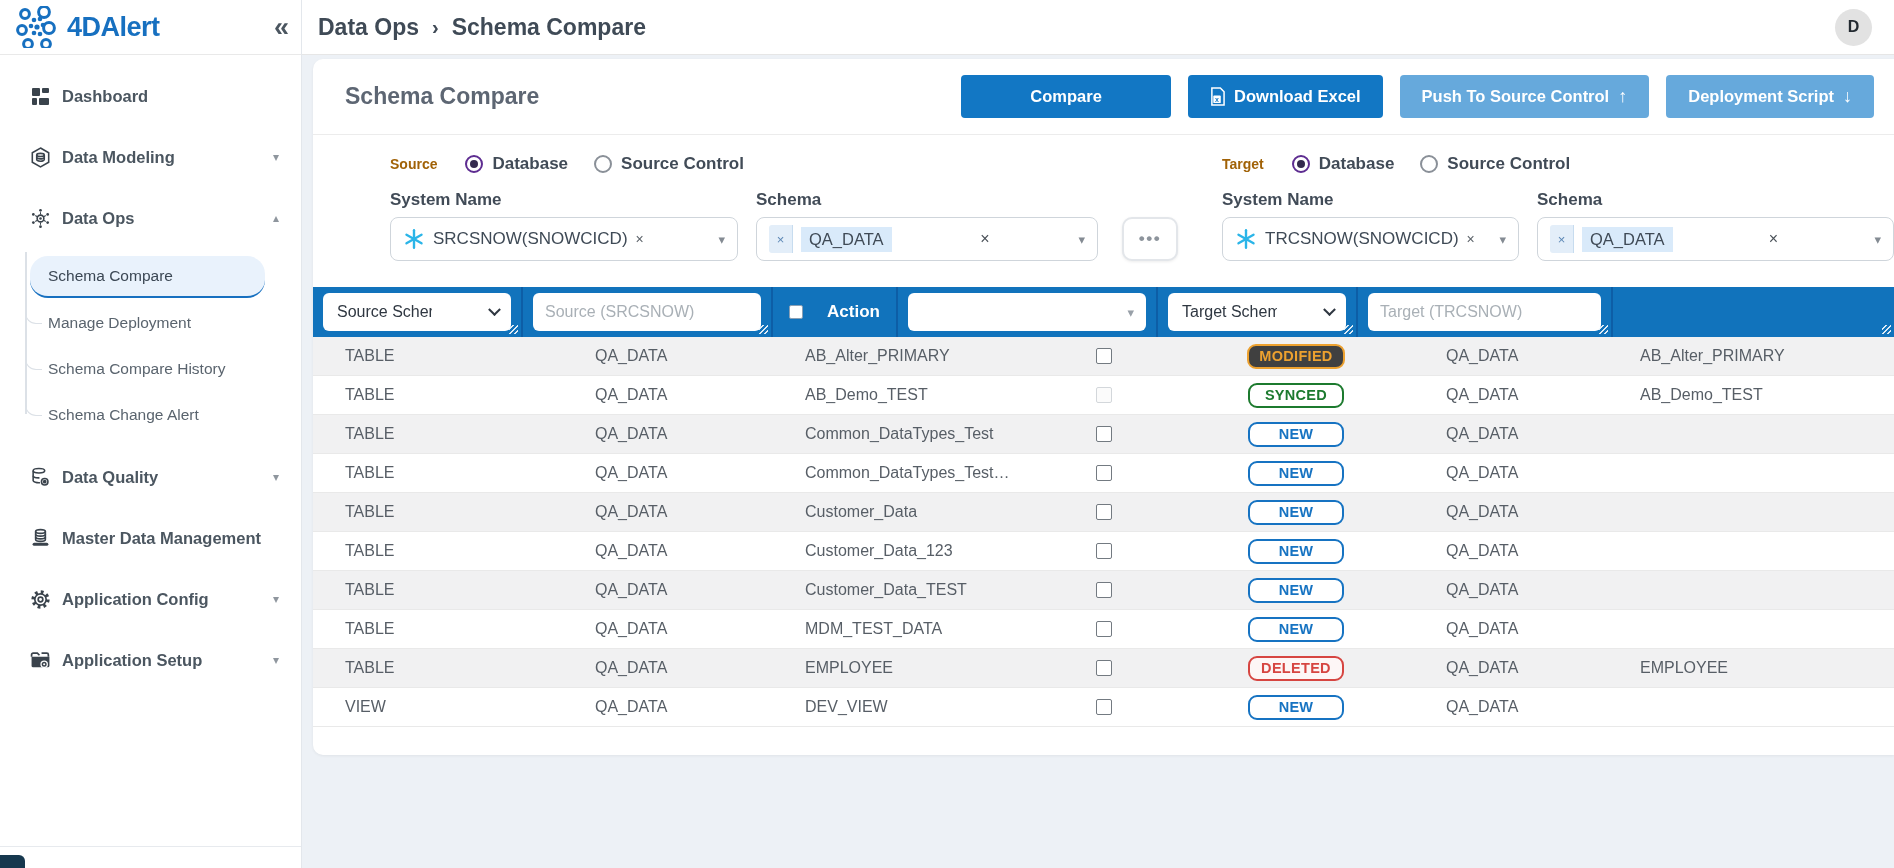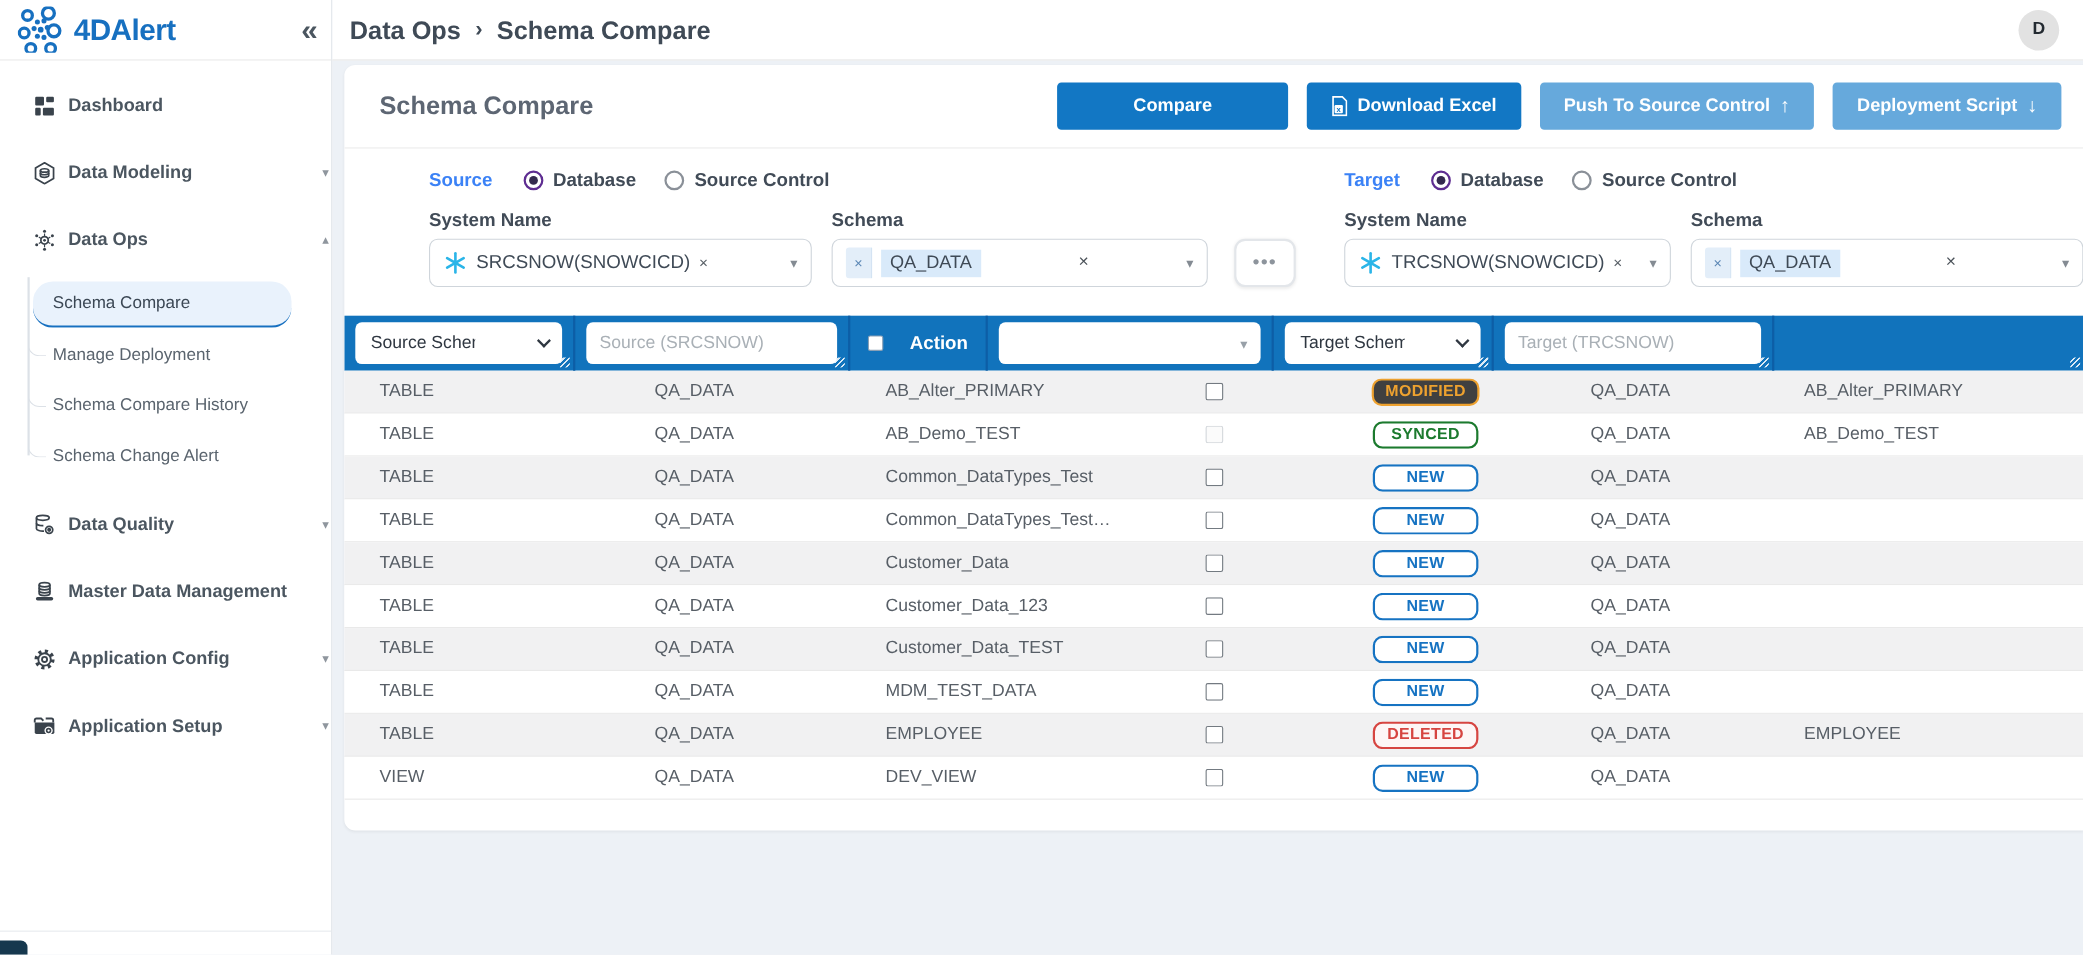--- a/index.html
+++ b/index.html
@@ -7,21 +7,21 @@
   body { font-family:"Liberation Sans", sans-serif; background:#edf1f6; }
   .app { position:relative; width:1894px; height:868px; }
 
   
   .sidebar { position:absolute; left:0; top:0; width:302px; height:868px; background:#fff; border-right:1px solid #e3e7ec; z-index:2; }
   .sidebar::after { content:""; position:absolute; left:0; right:0; bottom:21px; border-top:1px solid #e7eaee; }
   .logo-row { height:55px; border-bottom:1px solid #e9e9e9; display:flex; align-items:center; padding:0 12px 0 16px; gap:9px; }
   .logo-text { font-size:27px; font-weight:700; color:#1770c0; letter-spacing:-0.5px; }
   .collapse-btn { margin-left:auto; font-size:27px; line-height:1; color:#4b5660; background:none; border:none; font-weight:700; cursor:pointer; font-family:inherit; }
   .nav { padding-top:24px; }
-  .nav-item { display:flex; align-items:center; height:34px; margin-bottom:27px; padding:0 2px 0 28px; cursor:pointer; }
+  .nav-item { display:flex; align-items:center; height:34px; margin-bottom:27px; padding:0 22px 0 28px; cursor:pointer; }
   .nav-icon { width:24px; display:flex; justify-content:center; align-items:center; }
   .nav-label { margin-left:10px; font-size:16.5px; font-weight:600; color:#4b5660; white-space:nowrap; }
   .nav-caret { margin-left:auto; font-size:12px; color:#8f969e; }
   .submenu { position:relative; margin:-6px 0 22px; }
   .submenu::before { content:""; position:absolute; left:25px; top:-4px; bottom:24px; width:1.5px; background:#dce1e7; }
   .sub-item { position:relative; height:46px; display:flex; align-items:center; padding-left:48px; font-size:15.5px; color:#5a646e; cursor:pointer; }
   .sub-item:not(.active)::before { content:""; position:absolute; left:25px; top:-1px; height:24px; width:16px; border-left:1.5px solid #dce1e7; border-bottom:1.5px solid #dce1e7; border-bottom-left-radius:11px; }
   .sub-item.active { background:#e9f2fc; border-radius:18px; border-bottom:2px solid #1770c0; color:#3b4754; margin:2px 36px 2px 30px; padding-left:18px; height:42px; }
   .corner-strip { position:absolute; left:0; bottom:0; width:25px; height:13px; background:#16384e; border-top-right-radius:6px; }
 
@@ -40,21 +40,21 @@
   .btn { height:43px; border:none; border-radius:4px; color:#fff; font-size:16.5px; font-weight:600; padding:0 22px; display:flex; align-items:center; justify-content:center; gap:9px; cursor:pointer; font-family:inherit; white-space:nowrap; }
   .btn.primary { background:#1277c4; }
   .btn.secondary { background:#66a9dc; }
   .btn-compare { min-width:210px; }
   .btn .arrow { font-size:18px; font-weight:700; }
 
   
   .filters { display:flex; align-items:flex-start; padding:16px 20px 12px 77px; }
   .fgroup { display:flex; flex-direction:column; }
   .radio-row { display:flex; align-items:center; gap:26px; height:26px; margin-bottom:14px; }
-  .grp-label { font-size:17px; font-weight:700; color:#3b82f6; margin-right:2px; }
+  .grp-label { font-size:14px; font-weight:700; color:#a16207; margin-right:2px; }
   .radio { display:flex; align-items:center; gap:9px; font-size:17px; font-weight:600; color:#414b57; cursor:pointer; }
   .rdot { width:18px; height:18px; border-radius:50%; border:2px solid #8a9098; position:relative; background:#fff; }
   .radio.selected .rdot { border-color:#5e2d91; }
   .radio.selected .rdot::after { content:""; position:absolute; inset:3px; border-radius:50%; background:#342a4e; }
   .fields-row { display:flex; gap:18px; }
   .field-col { display:flex; flex-direction:column; }
   .field-label { font-size:17px; font-weight:700; color:#414b57; margin-bottom:9px; line-height:17px; }
   .combo { height:44px; border:1px solid #cfd5db; border-radius:8px; display:flex; align-items:center; padding:0 12px; gap:8px; background:#fff; cursor:pointer; }
   .combo .val { font-size:17px; color:#3f4a56; white-space:nowrap; }
   .combo .mini-x { font-size:14px; color:#5b6269; }

